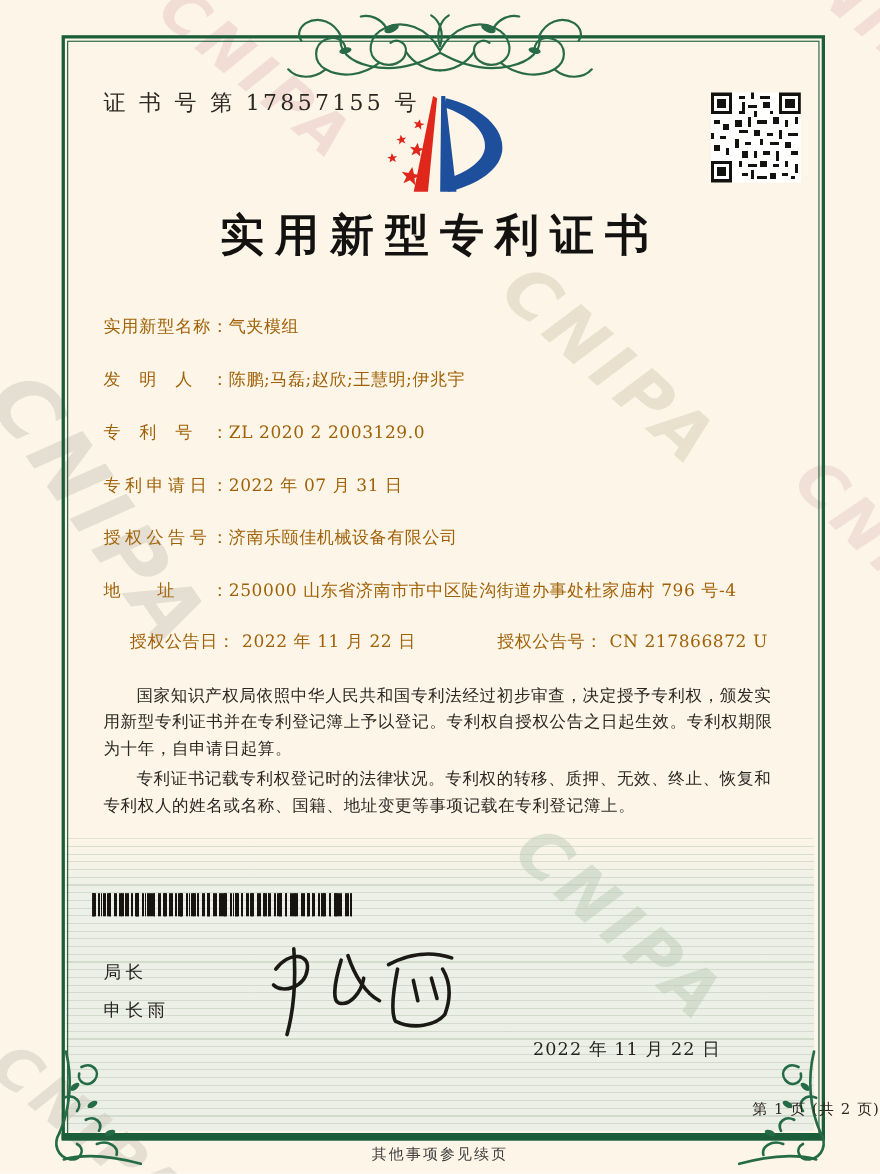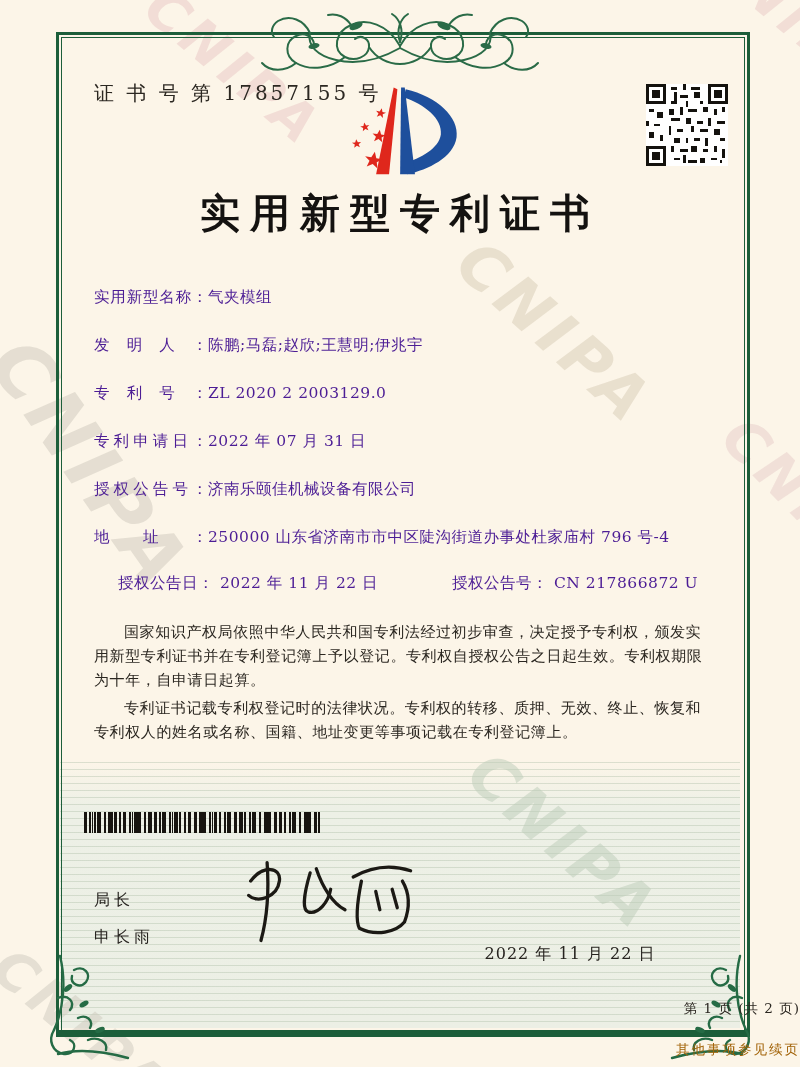--- a/index.html
+++ b/index.html
@@ -36,21 +36,21 @@
   }
   
   .cert-number{position:absolute;left:94px;top:80px;font-size:20px;letter-spacing:3px;color:#2b2721;}
   .qr{position:absolute;left:646px;top:84px;width:82px;height:82px;}
   .logo{position:absolute;left:328px;top:74px;width:148px;height:110px;}
   .title{
     position:absolute;left:0;top:186px;width:100%;
     text-align:center;font-size:40px;font-weight:bold;letter-spacing:10px;color:#141210;
   }
   
-  .fields{position:absolute;left:94px;top:286px;width:620px;font-size:15.5px;color:#4c1d95;}
+  .fields{position:absolute;left:94px;top:286px;width:620px;font-size:15.5px;color:#a16207;}
   .frow{display:flex;align-items:flex-start;line-height:22px;margin-bottom:26px;letter-spacing:.5px;}
   .frow.addr{margin-bottom:24px;}
   .flabel{
     display:inline-block;width:114px;flex:0 0 114px;
     text-align:justify;text-align-last:justify;
   }
   .fvalue{flex:1;}
   .grant-row{display:flex;line-height:22px;letter-spacing:.5px;}
   .grant-pair{display:flex;}
   .grant-pair.first{width:334px;flex:0 0 334px;margin-left:24px;}
@@ -64,25 +64,25 @@
   
   .barcode{
     position:absolute;left:84px;top:812px;width:236px;height:21px;
     background:
       repeating-linear-gradient(90deg,#17140f 0 2px,rgba(0,0,0,0) 2px 5px),
       repeating-linear-gradient(90deg,#17140f 0 1px,rgba(0,0,0,0) 1px 8px),
       repeating-linear-gradient(90deg,#17140f 0 3px,rgba(0,0,0,0) 3px 13px);
   }
   
   .signer{position:absolute;left:94px;top:874px;font-size:16px;letter-spacing:4px;color:#26231f;}
-  .signer div{margin-bottom:14px;margin-top:16px;}
+  .signer div{margin-bottom:14px;}
   .sign-svg{position:absolute;left:222px;top:850px;width:205px;height:98px;}
   .issue-date{position:absolute;left:420px;top:944px;width:300px;text-align:center;font-size:16px;letter-spacing:1px;color:#26231f;}
   .page-number{position:absolute;left:0;top:1000px;width:100%;text-align:right;font-size:13.5px;letter-spacing:1px;color:#2b2721;}
-  .footer-note{position:absolute;left:0;top:1041px;width:100%;text-align:right;font-size:13.5px;letter-spacing:2px;color:#a16207;}
+  .footer-note{position:absolute;left:0;top:1041px;width:100%;text-align:center;font-size:13.5px;letter-spacing:2px;color:#404040;}
   
   .ornament-top{position:absolute;left:248px;top:6px;width:304px;height:74px;}
   .corner-bl{position:absolute;left:44px;top:952px;width:112px;height:108px;}
   .corner-br{position:absolute;left:644px;top:952px;width:112px;height:108px;transform:scaleX(-1);}
 </style>
 </head>
 <body>
 
 <div class="page">
 

